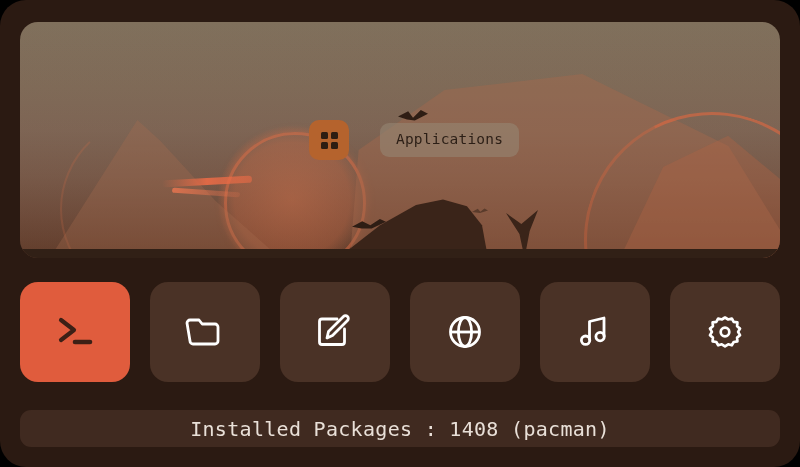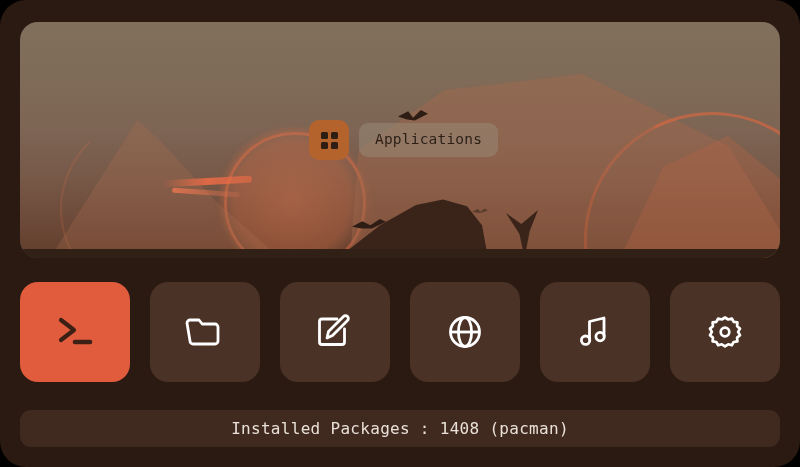--- a/index.html
+++ b/index.html
@@ -180,20 +180,21 @@
   }
   #apps-label-pill {
     background: rgba(150,135,115,0.58);
     color: #2c1f16;
     font-size: 14.5px;
     letter-spacing: 0.2px;
     padding: 9px 16px 10px 16px;
     border-radius: 9px;
     white-space: nowrap;
     line-height: 1;
+    margin-left: 21px;
   }
 
   
   #dock-row {
     position: absolute;
     left: 20px;
     top: 282px;
     width: 760px;
     display: flex;
     gap: 20px;
@@ -222,21 +223,21 @@
     left: 20px;
     top: 410px;
     width: 760px;
     height: 37px;
     border-radius: 11px;
     background: #402a20;
     display: flex;
     align-items: center;
     justify-content: center;
     color: #e9e0d8;
-    font-size: 16px;
+    font-size: 20px;
     letter-spacing: 0.3px;
   }
 </style>
 </head>
 <body>
 
 <div id="app-window">
 
   <div id="wallpaper-banner">
     <div class="sky-haze"></div>

